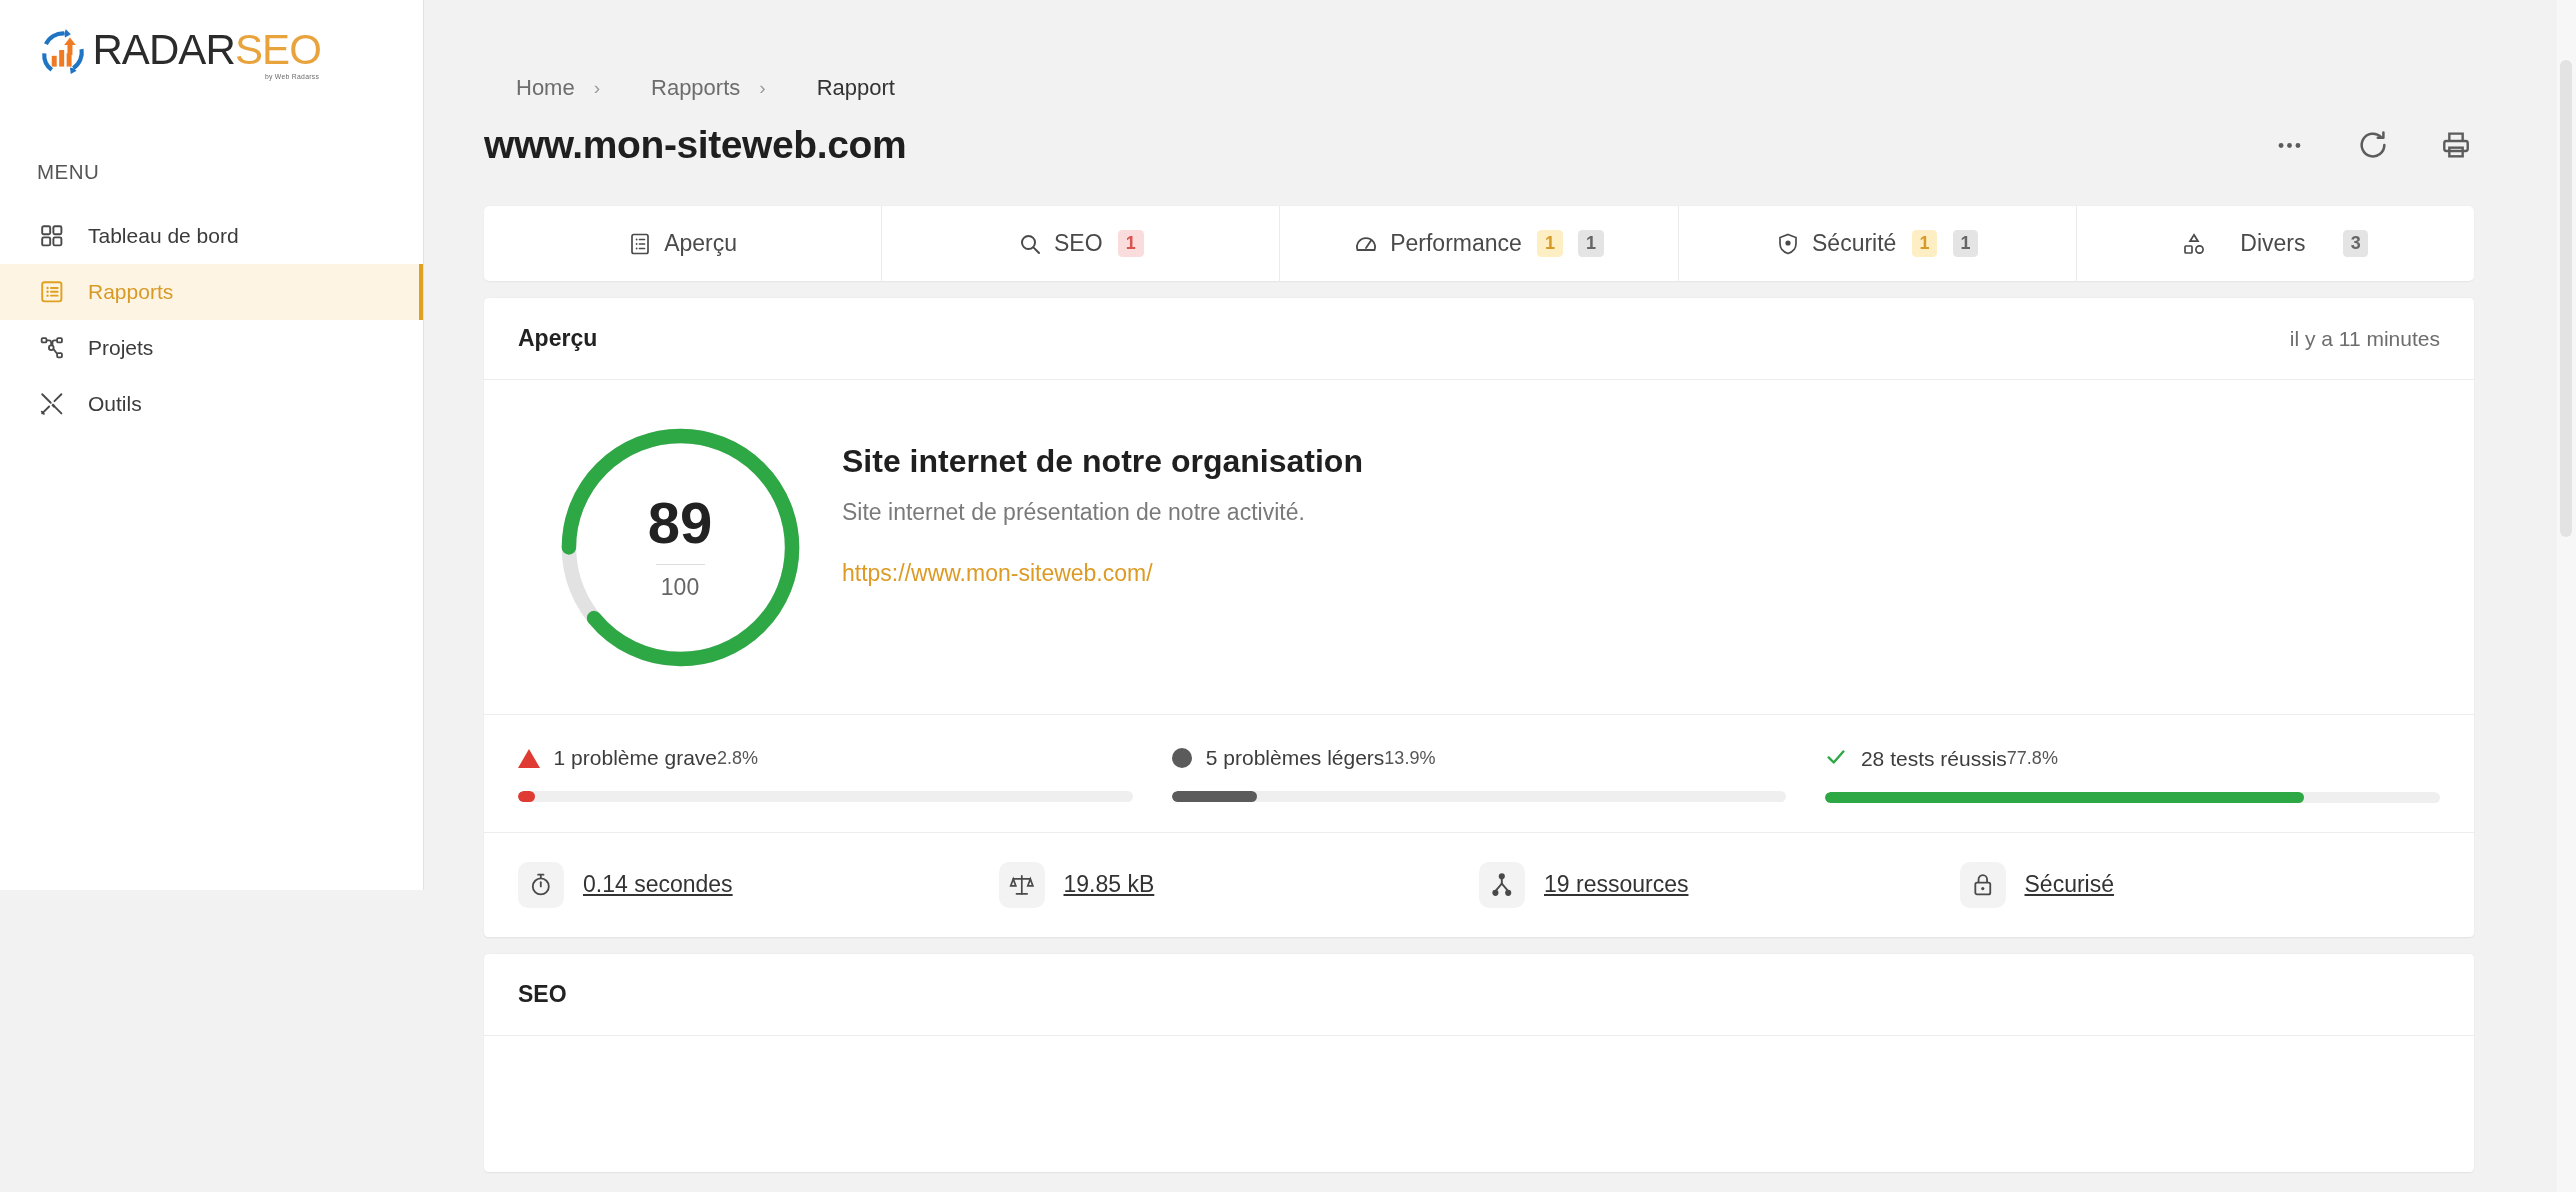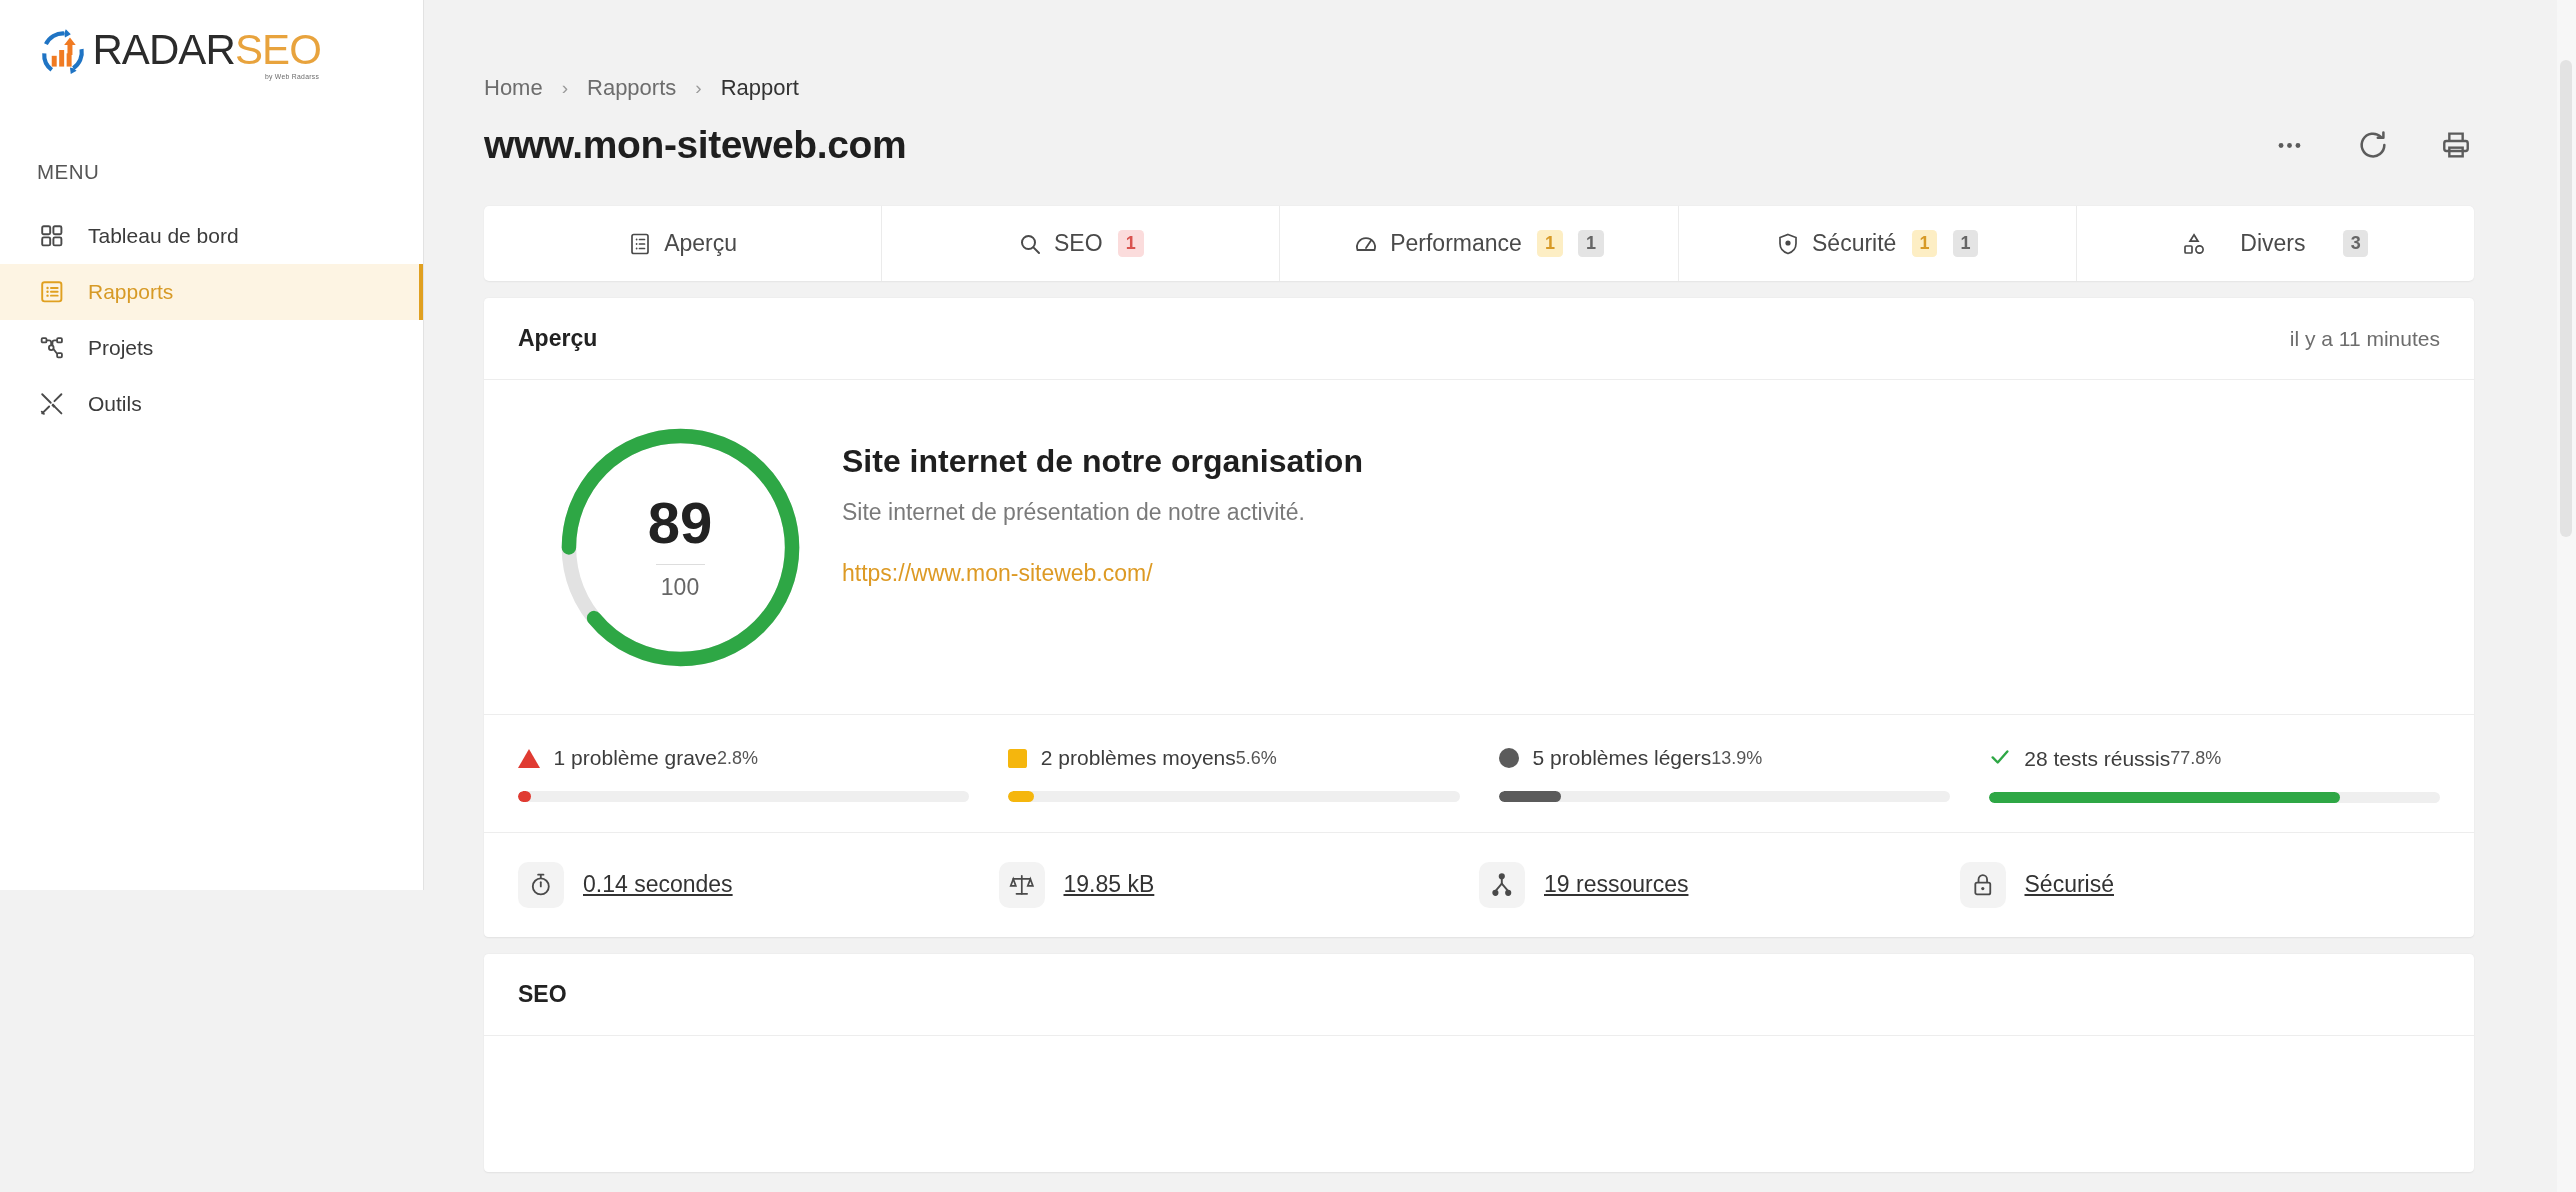--- a/index.html
+++ b/index.html
@@ -55,21 +55,21 @@
   
   .main {
     flex: 1 1 auto; height: 1193px; position: relative;
     background: #f2f2f2; overflow: hidden;
   }
 
   .breadcrumb {
     display: flex; align-items: center;
     padding: 75px 0 0 60px; font-size: 22px; color: #6d6d6d;
   }
-  .crumb { cursor: pointer; }
+  .crumb { cursor: pointer; margin-left: 32px; }
   .crumb.current { color: #333; }
   .crumb-sep { margin: 0 19px; color: #9a9a9a; font-size: 19px; }
 
   .title-row {
     display: flex; align-items: center; justify-content: space-between;
     padding: 22px 102px 0 60px;
   }
   .page-title { font-size: 39px; font-weight: 700; color: #1f1f1f; letter-spacing: -0.4px; }
   .title-actions { display: flex; align-items: center; gap: 46px; }
   .act-btn {
@@ -394,32 +394,20 @@
               <span class="tri"></span>
               <span class="stat-label">1 problème grave</span>
             </div>
             <span class="stat-pct">2.8%</span>
           </div>
           <div class="bar">
             <div class="bar-fill" id="bar0" style="width: 2.8%; background: rgb(224, 59, 50);"></div>
           </div>
         </div>
 
-        <div class="stat">
-          <div class="stat-top">
-            <div class="stat-left">
-              <span class="sq" style="background:#f5b60d"></span>
-              <span class="stat-label">2 problèmes moyens</span>
-            </div>
-            <span class="stat-pct">5.6%</span>
-          </div>
-          <div class="bar">
-            <div class="bar-fill" id="bar1" style="width: 5.6%; background: rgb(245, 182, 13);"></div>
-          </div>
-        </div>
 
         <div class="stat">
           <div class="stat-top">
             <div class="stat-left">
               <span class="dot"></span>
               <span class="stat-label">5 problèmes légers</span>
             </div>
             <span class="stat-pct">13.9%</span>
           </div>
           <div class="bar">

